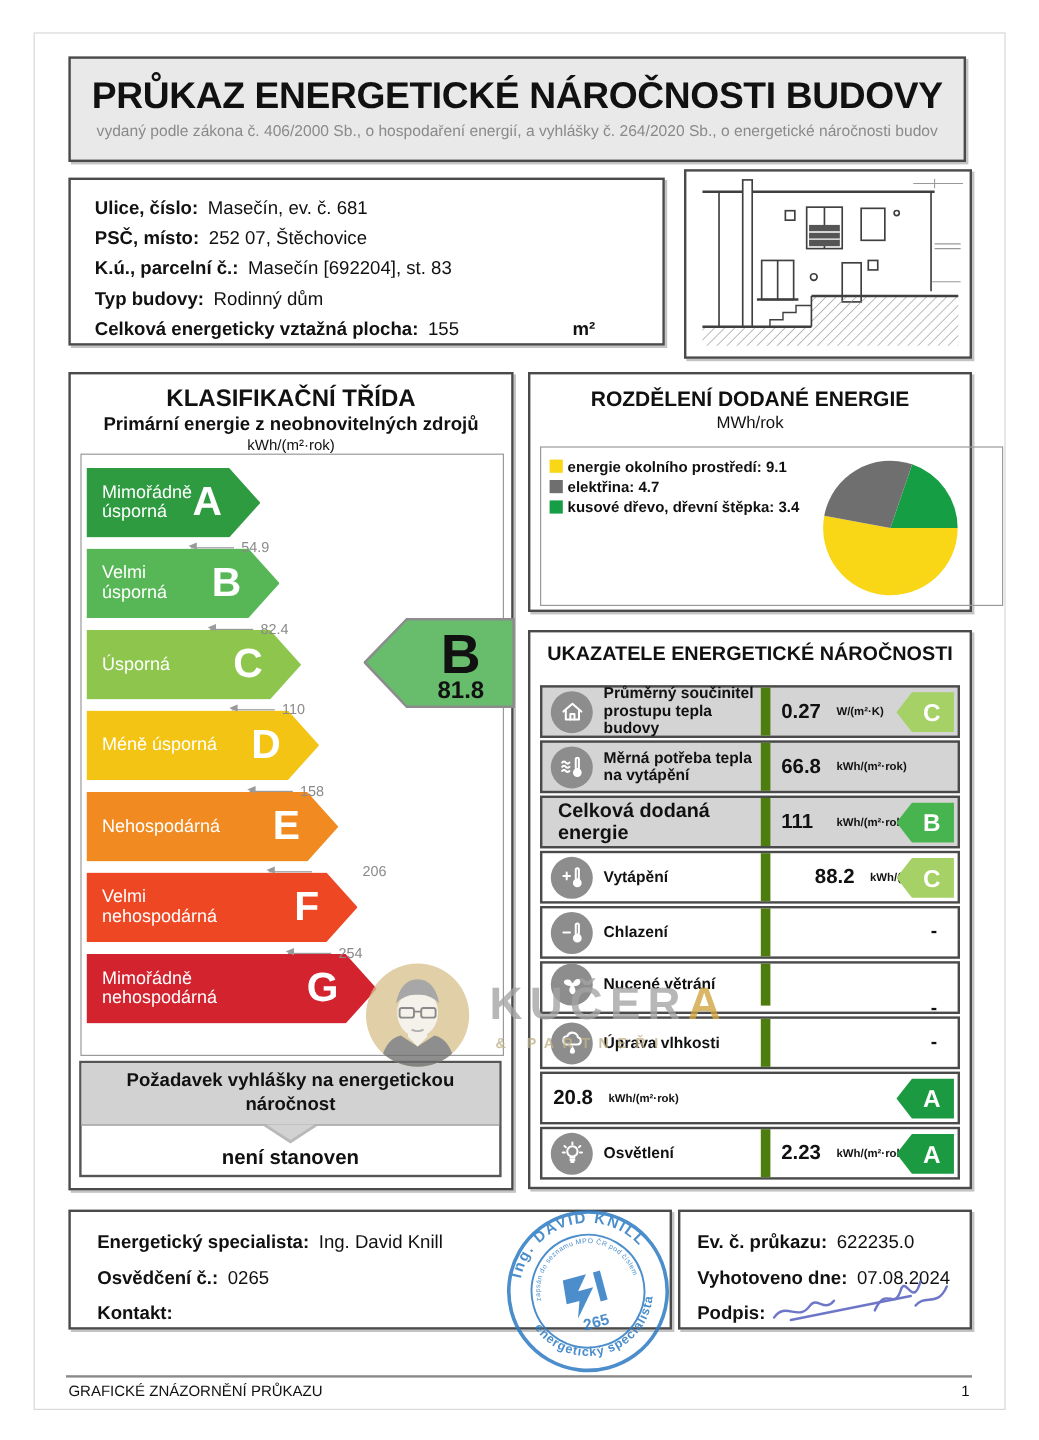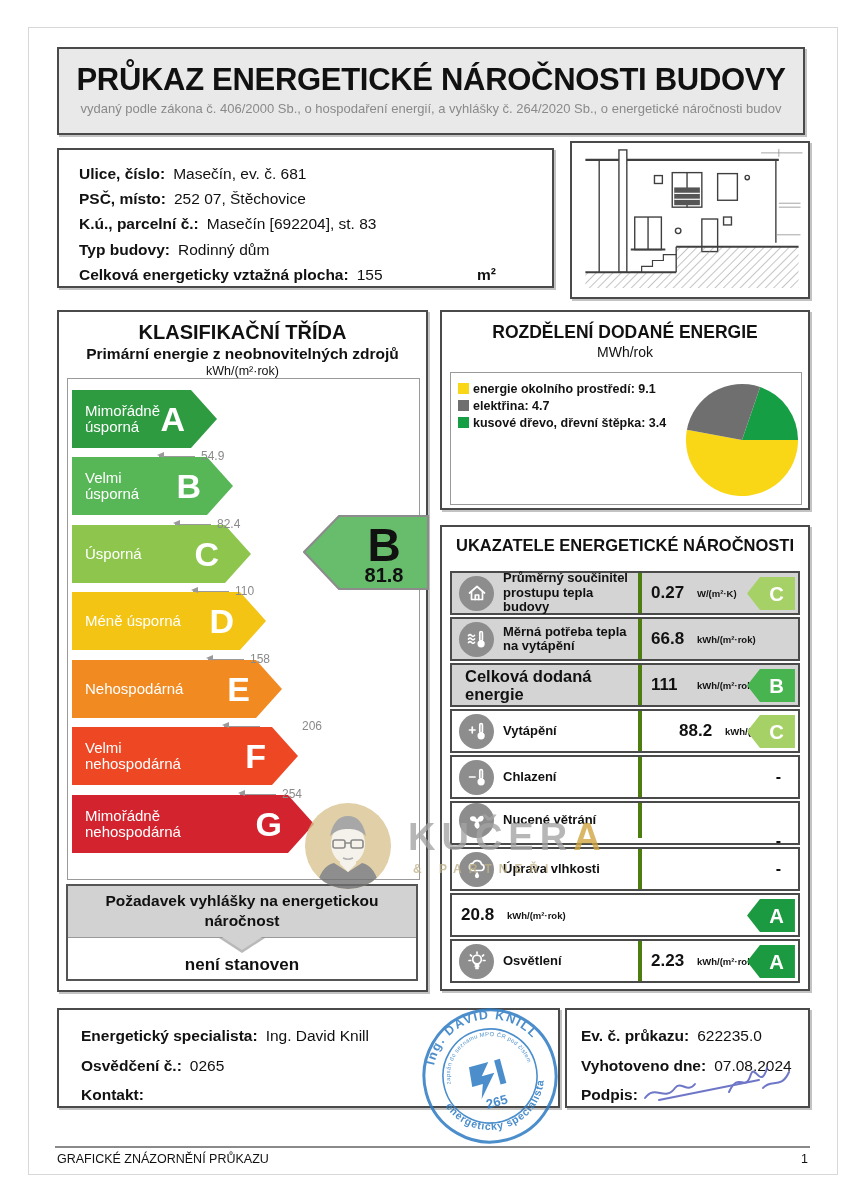--- a/index.html
+++ b/index.html
@@ -46,32 +46,32 @@
   .req-chev{position:absolute;left:50%;top:52px;transform:translateX(-50%);width:0;height:0;
     border-left:23px solid transparent;border-right:23px solid transparent;border-top:15px solid #b9b9b9;}
   .req-chev::after{content:"";position:absolute;left:-20px;top:-16px;border-left:20px solid transparent;
     border-right:20px solid transparent;border-top:13px solid #d2d2d2;}
   .req-val{margin-top:17px;font-size:17px;font-weight:bold;}
 
   
   .piebox{left:440px;top:310px;width:370px;height:200px;text-align:center;}
   .ptitle{margin-top:10px;font-size:17.5px;font-weight:bold;}
   .punit{font-size:14px;margin-top:1px;}
-  .ppanel{position:absolute;left:8px;top:60px;width:350px;height:131px;border:1px solid #9a9a9a;overflow:hidden;}
+  .ppanel{position:absolute;left:8px;top:60px;width:350px;height:131px;border:1px solid #9a9a9a;overflow:hidden;padding-left:34px;}
   .legend{position:absolute;left:7px;top:9px;text-align:left;}
   .litem{display:flex;align-items:flex-start;margin-bottom:3px;font-size:12.5px;font-weight:bold;}
   .sw{width:11px;height:11px;margin:1px 4px 0 0;flex:none;}
   .pie{position:absolute;left:232px;top:8px;width:118px;height:118px;}
 
   
   .indbox{left:440px;top:525px;width:370px;height:466px;}
   .ititle{text-align:center;margin-top:9px;font-size:16.5px;font-weight:bold;}
   .irow{position:absolute;left:8px;width:350px;height:44px;border:2px solid #4a4a4a;display:flex;background:#fff;box-sizing:border-box;}
   .irow.gray{background:#d4d4d4;}
-  .ileft{width:190px;border-right:4px solid #4d7c0f;display:flex;align-items:center;gap:9px;padding-left:7px;box-sizing:border-box;flex:none;}
+  .ileft{width:190px;border-right:8px solid #4d7c0f;display:flex;align-items:center;gap:9px;padding-left:7px;box-sizing:border-box;flex:none;}
   .ilabel{font-size:13px;font-weight:bold;line-height:14.5px;}
   .ilabel.big{font-size:16.5px;line-height:18px;padding-left:6px;}
   .iright{flex:1;position:relative;display:flex;align-items:center;padding-left:9px;}
   .ival{font-size:17px;font-weight:bold;width:46px;flex:none;}
   .iunit{font-size:9.5px;font-weight:bold;}
   .idash{position:absolute;right:17px;font-size:16px;font-weight:bold;}
   .garrow{position:absolute;right:2px;top:3px;width:50px;height:35px;}
   .garrow text{fill:#fff;font-weight:bold;font-size:22px;text-anchor:middle;font-family:"Liberation Sans",sans-serif;}
   .icircle{width:35px;height:35px;border-radius:50%;background:#8d8d8d;flex:none;display:flex;align-items:center;justify-content:center;}
   .icircle svg{stroke:#fff;fill:none;stroke-width:1.7;stroke-linecap:round;stroke-linejoin:round;}

